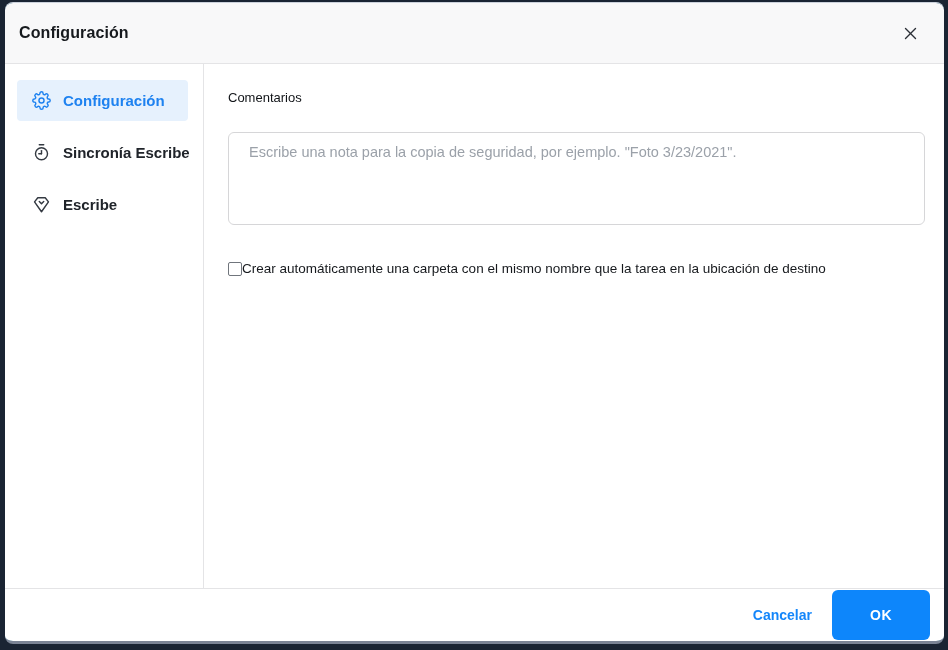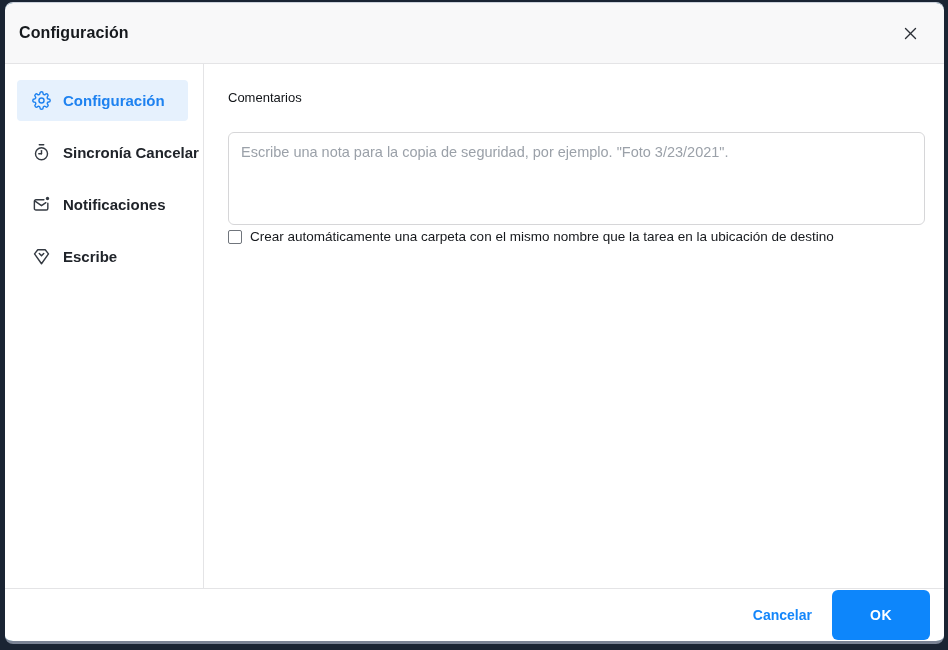--- a/index.html
+++ b/index.html
@@ -74,36 +74,35 @@
     font-size: 13px;
     font-weight: 400;
     color: #111418;
     margin-bottom: 8px;
   }
   .comments-box {
     width: 100%;
     height: 93px;
     border: 1px solid #d6d6d8;
     border-radius: 6px;
-    padding: 11px 12px;
+    padding: 11px 20px;
     font-family: "Liberation Sans", "DejaVu Sans", sans-serif;
     font-size: 14.5px;
     color: #33373d;
     resize: none;
     outline: none;
     display: block;
     background: #fff;
     margin-top: 27px;
   }
   .comments-box::placeholder { color: #9ba1a9; opacity: 1; }
   .checkbox-row {
-    margin-top: 4px;
-    display: flex;
-    align-items: center;
-    gap: 8px;
+    margin-top: 36px;
+    display: flex;
+    align-items: center;
   }
   .checkbox {
     width: 14px; height: 14px;
     border: 1px solid #70757c;
     border-radius: 2px;
     background: #fff;
     flex: 0 0 auto;
     cursor: pointer;
   }
   .checkbox-label { font-size: 13.5px; color: #16191d; }
@@ -165,31 +164,23 @@
         <span class="side-label">Configuración</span>
       </div>
 
       <div class="side-item">
         <svg width="19" height="19" viewBox="0 0 24 24" fill="none" stroke-width="1.8" stroke-linecap="round" stroke-linejoin="round">
           <circle cx="12" cy="13.5" r="7.6"></circle>
           <path d="M9.2 2.2h5.6"></path>
           <path d="M12 13.5V9.6"></path>
           <path d="M12 13.5H8.6"></path>
         </svg>
-        <span class="side-label">Sincronía Cancelar</span>
-      </div>
-
-      <div class="side-item">
-        <svg width="19" height="19" viewBox="0 0 24 24" fill="none" stroke-width="1.8" stroke-linecap="round" stroke-linejoin="round">
-          <path d="M20 10.5V17a2 2 0 0 1-2 2H5a2 2 0 0 1-2-2V8a2 2 0 0 1 2-2h10"></path>
-          <path d="M3.4 7.5l8.6 6 5.5-3.8"></path>
-          <circle cx="19.6" cy="4.4" r="2.1" fill="#343a42" stroke="none"></circle>
-        </svg>
-        <span class="side-label">Notificaciones</span>
-      </div>
+        <span class="side-label">Sincronía Escribe</span>
+      </div>
+
 
       <div class="side-item">
         <svg width="19" height="19" viewBox="0 0 24 24" fill="none" stroke-width="1.8" stroke-linecap="round" stroke-linejoin="round">
           <path d="M7.3 3.5h9.4l4.1 5.2L12 21.2 3.2 8.7z"></path>
           <polyline points="9.2,8.3 12,11.2 14.8,8.3"></polyline>
         </svg>
         <span class="side-label">Escribe</span>
       </div>
 
     </div>

